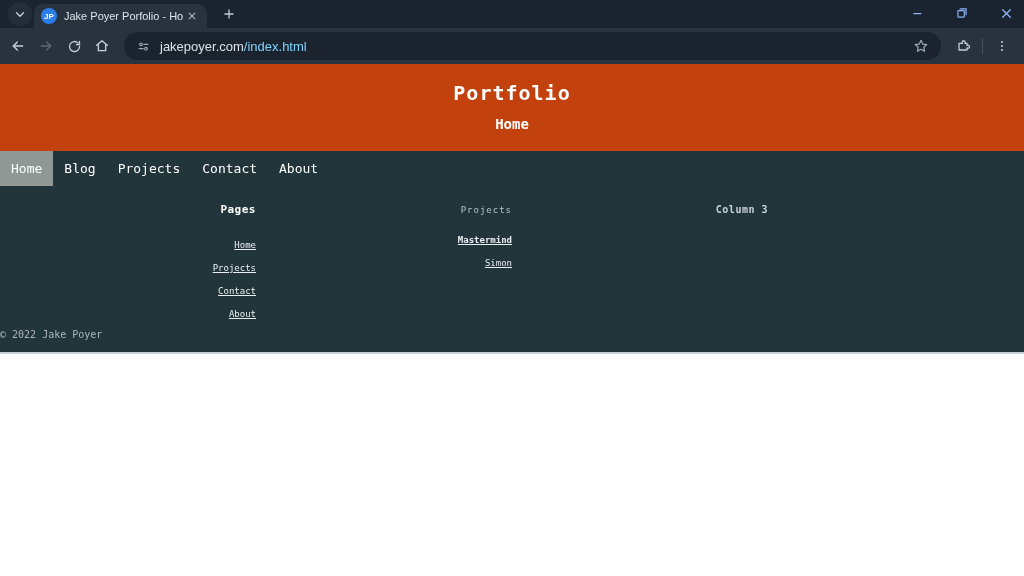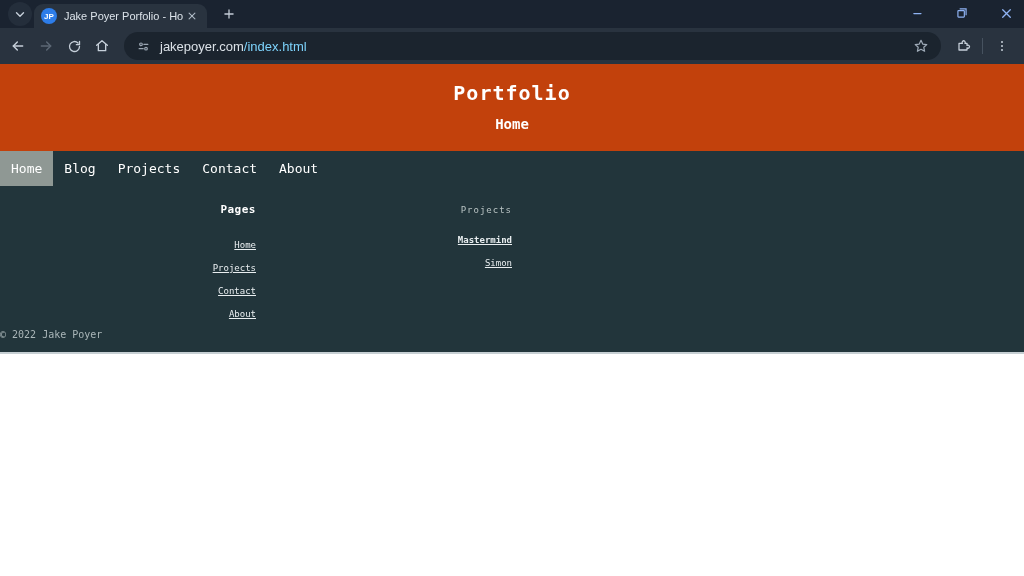--- a/index.html
+++ b/index.html
@@ -206,20 +206,23 @@
       </div>
 
       <div class="col">
         <div class="col-heading">Projects</div>
         <ul>
           <li><a class="bold">Mastermind</a></li>
           <li><a>Simon</a></li>
         </ul>
       </div>
 
+      <div class="col">
+        <div class="col-heading">Column 3</div>
+      </div>
 
 
     </div>
     <div class="copyright">© 2022 Jake Poyer</div>
   </footer>
 
   <div class="footer-edge"></div>
 </div>
 
 </body></html>

